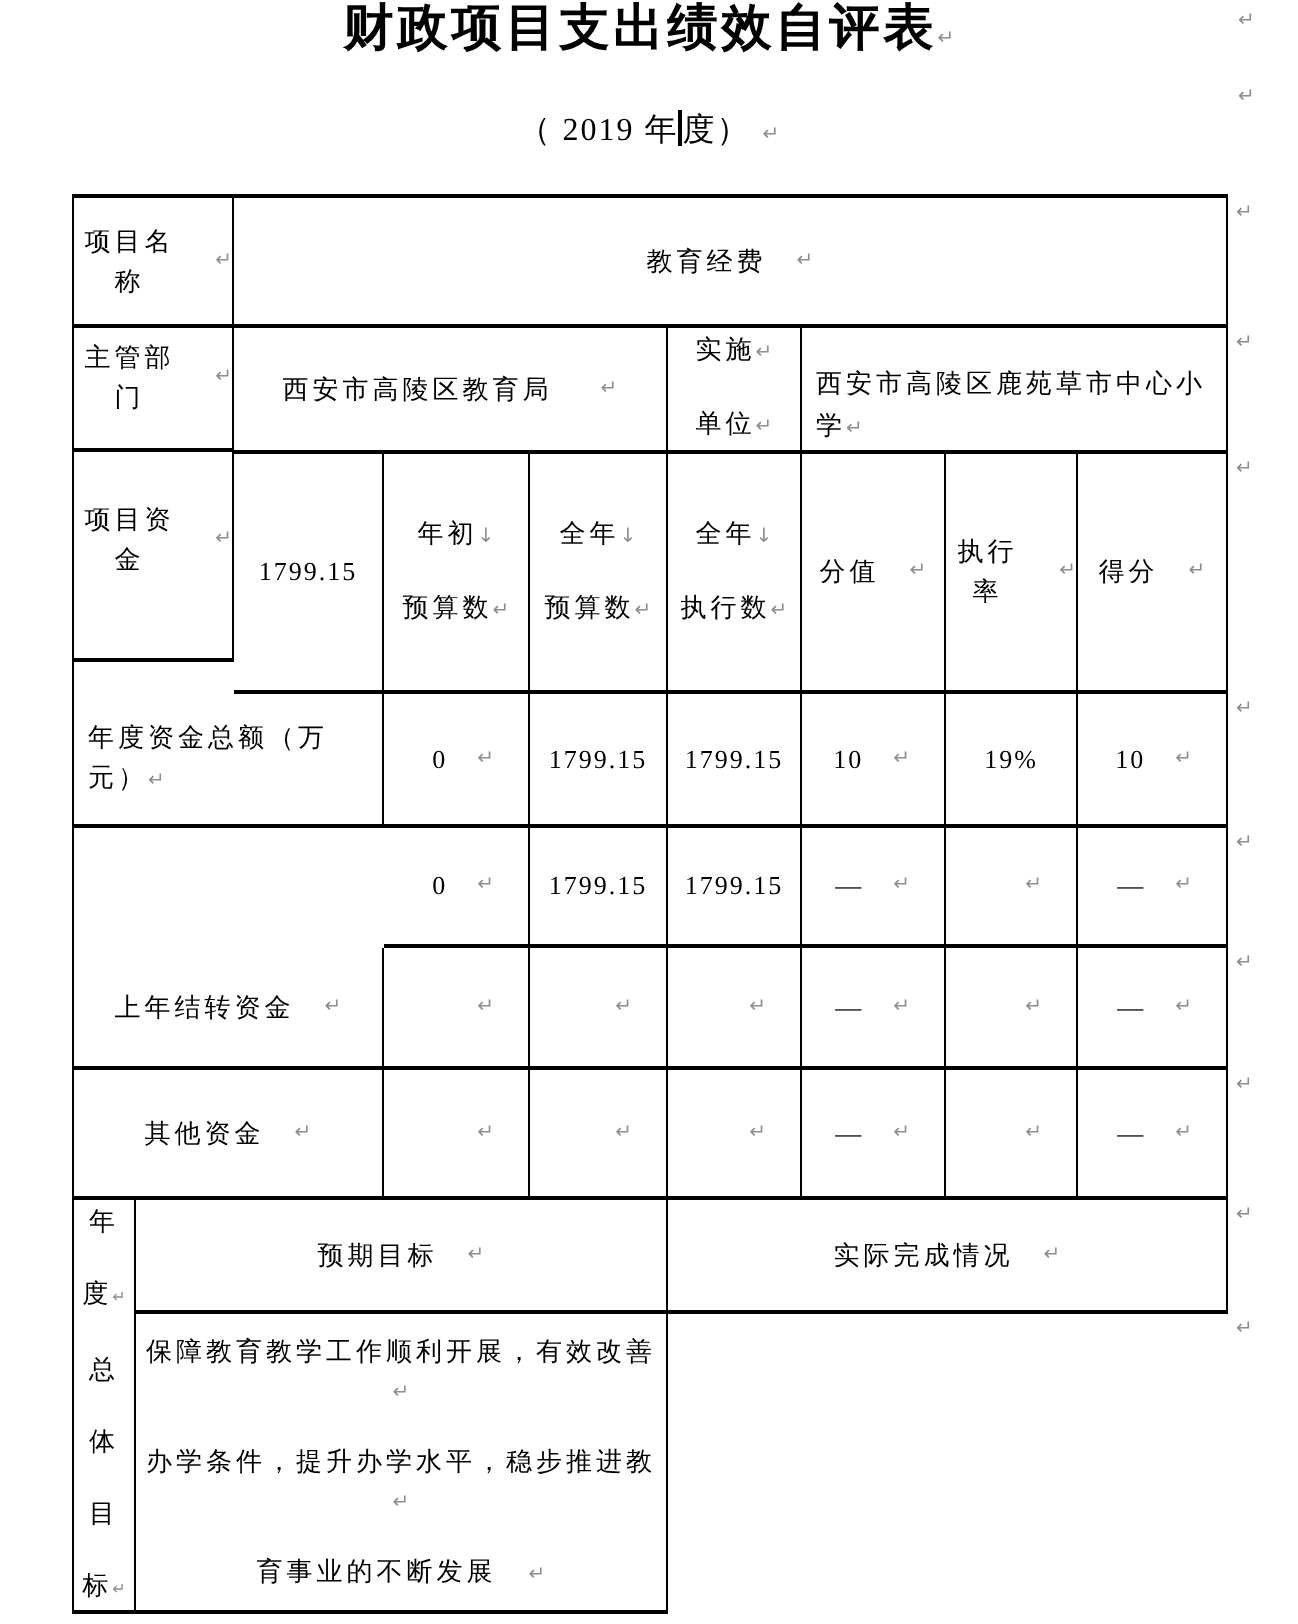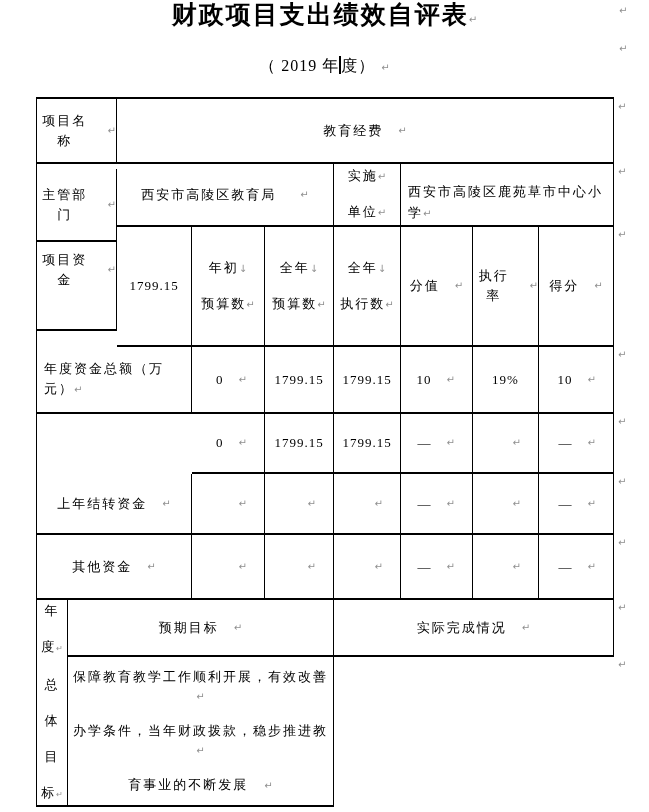--- a/index.html
+++ b/index.html
@@ -54,21 +54,21 @@
 
   <div class="c" style="left:0; top:0; width:80px; height:65px;">
       <span>项目名称</span>
       <span class="pm">↵</span>
     </div>
   <div class="c" style="left:80px; top:0; width:497px; height:65px;">
       <span>教育经费</span>
       <span class="pm">↵</span>
     </div>
 
-  <div class="c" style="left:0; top:70px; width:80px; height:73px;">
+  <div class="c" style="left:0; top:54px; width:80px; height:73px;">
       <span>主管部门</span>
       <span class="pm">↵</span>
     </div>
   <div class="c" style="left:80px; top:65px; width:217px; height:63px;">
       <span>西安市高陵区教育局</span>
       <span class="pm" style="margin-left:9px;">↵</span>
     </div>
   <div class="c col" style="left:297px; top:65px; width:67px; height:63px;">
     <div><span>实施</span><span class="pm">↵</span></div>
     <div><span>单位</span><span class="pm">↵</span></div>
@@ -217,21 +217,21 @@
   <div class="c" style="left:31px; top:501px; width:266px; height:57px;">
       <span>预期目标</span>
       <span class="pm">↵</span>
     </div>
   <div class="c" style="left:297px; top:501px; width:280px; height:57px;">
       <span>实际完成情况</span>
       <span class="pm">↵</span>
     </div>
   <div class="c col" style="left:31px; top:558px; width:266px; height:150px; line-height:19px; padding:0 2px;">
     <div><span>保障教育教学工作顺利开展，有效改善</span><span class="pm">↵</span></div>
-    <div><span>办学条件，当年财政拨款，稳步推进教</span><span class="pm">↵</span></div>
+    <div><span>办学条件，提升办学水平，稳步推进教</span><span class="pm">↵</span></div>
     <div><span>育事业的不断发展</span><span class="pm" style="margin-left:16px;">↵</span></div>
   </div>
 </div>
 
 <span class="rowmark" style="left:618px; top:101px;">↵</span>
 <span class="rowmark" style="left:618px; top:166px;">↵</span>
 <span class="rowmark" style="left:618px; top:229px;">↵</span>
 <span class="rowmark" style="left:618px; top:349px;">↵</span>
 <span class="rowmark" style="left:618px; top:416px;">↵</span>
 <span class="rowmark" style="left:618px; top:476px;">↵</span>

